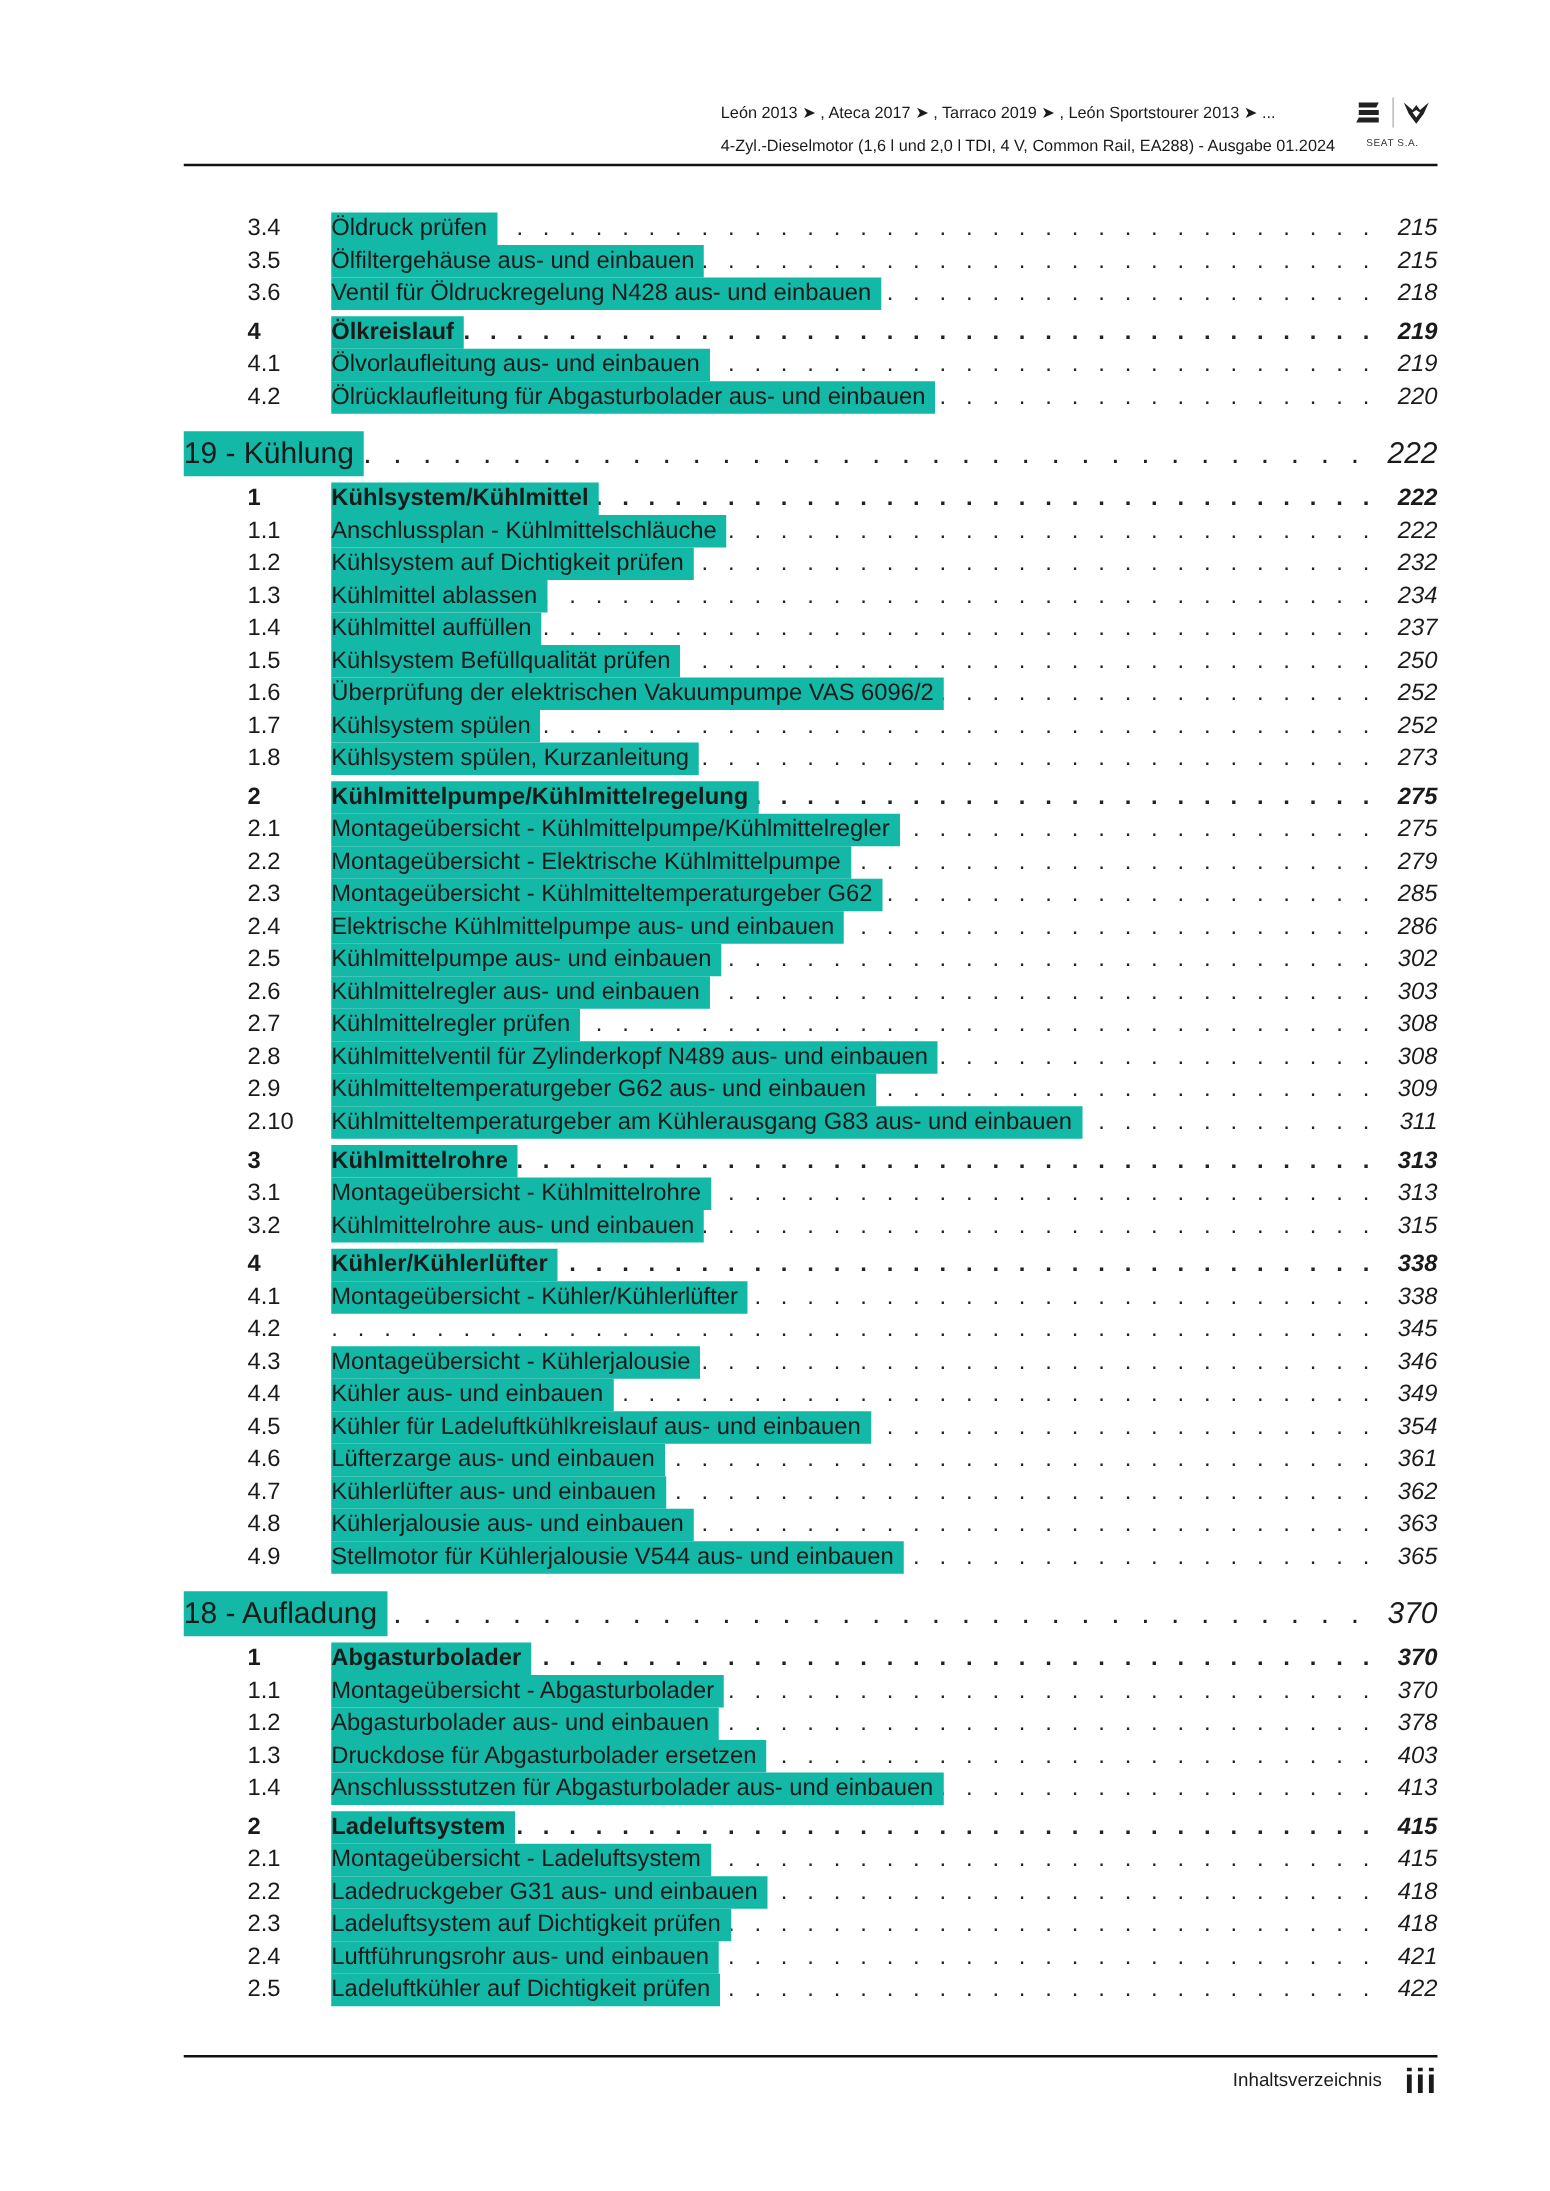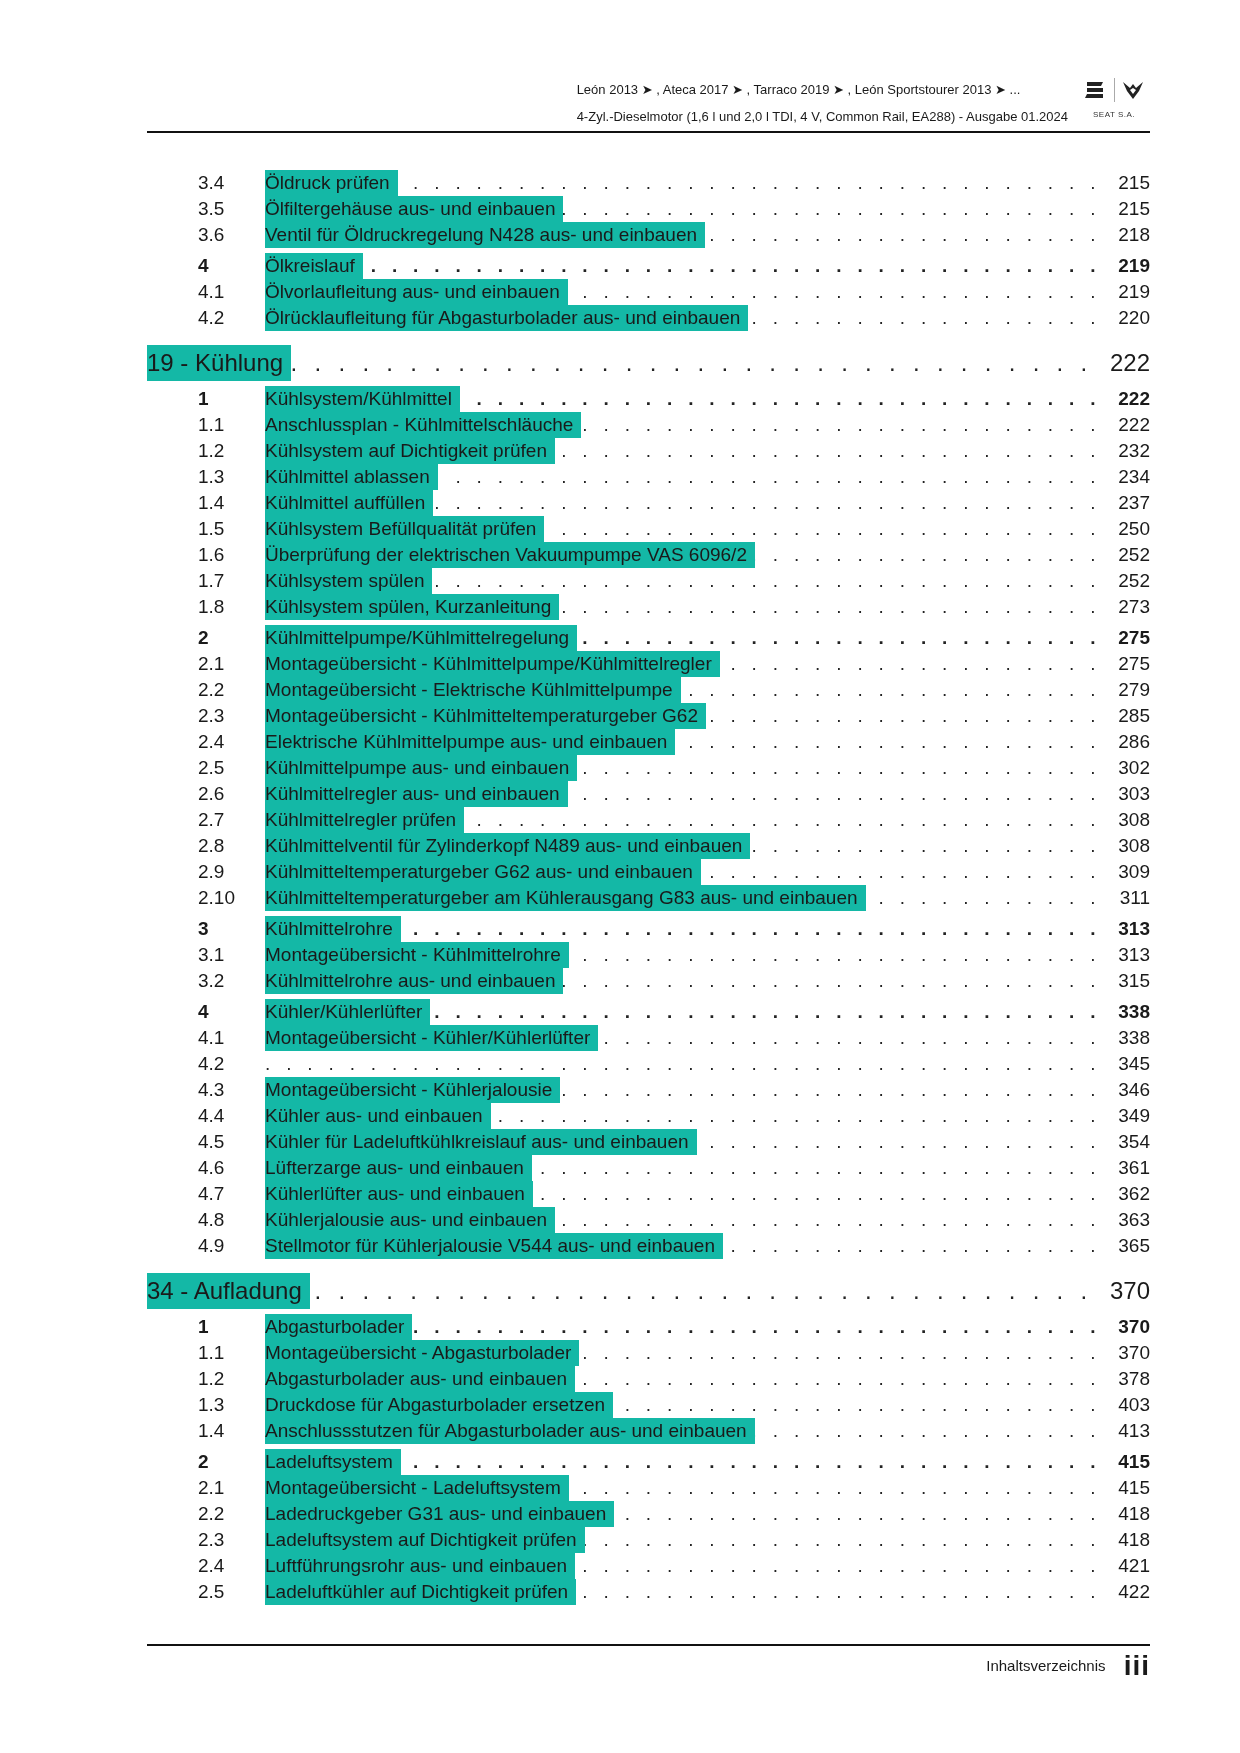--- a/index.html
+++ b/index.html
@@ -11,23 +11,23 @@
   .logo-s { position:absolute; left:6px; top:4px; width:22px; height:20px; }
   .logo-div { position:absolute; left:36px; top:2px; width:1px; height:24px; background:#aaa; }
   .logo-c { position:absolute; left:44px; top:4px; width:22px; height:20px; }
   .logo-text { position:absolute; left:0; right:0; top:34px; text-align:center; font-size:8px; font-weight:normal; letter-spacing:0.5px; color:#333; }
   .rule-top { position:absolute; left:147px; top:131px; width:1003px; height:2px; background:#111; }
   .toc { position:absolute; left:147px; top:170px; width:1003px; }
   .row { position:relative; height:26px; font-size:19px; line-height:26px; display:flex; align-items:center; }
   .row .num { position:absolute; left:51px; }
   .row .title { position:absolute; left:118px; background:#14b8a6; padding-right:8px; z-index:2; white-space:nowrap; }
   .row .dots { position:absolute; left:118px; right:52px; overflow:hidden; white-space:nowrap; letter-spacing:5.3px; color:#222; z-index:1; }
-  .row .page { position:absolute; right:0; background:#fff; padding-left:4px; z-index:2; }
+  .row .page { position:absolute; right:0; background:#fff; padding-left:4px; z-index:2;font-style:italic; }
   .row.chap { font-weight:bold; margin-top:5px; }
-  .row.chap .title { font-weight:normal; }
+  .row.chap .title { font-weight:bold; }
   .row.part { height:36px; font-size:24px; line-height:36px; margin-top:14px; margin-bottom:2px; }
   .row.part .title { left:0; }
   .row.part .dots { left:0; }
   .rule-bottom { position:absolute; left:147px; top:1644px; width:1003px; height:2px; background:#111; }
   .footer { position:absolute; right:90px; top:1650px; font-size:15px; line-height:30px; }
   .footer .label { margin-right:14px; vertical-align:middle;margin-left:24px; }
   .footer .pg { font-size:28px; font-weight:bold; vertical-align:middle; letter-spacing:1px;text-align:center; }
 </style>
 </head>
 <body>
@@ -287,21 +287,21 @@
       <span class="page">363</span>
     </div>
     <div class="row sub">
       <span class="num">4.9</span>
       <span class="dots">. . . . . . . . . . . . . . . . . . . . . . . . . . . . . . . . . . . . . . . . . . . . . . . . . . . . . . . . . . . . . . . . . . . . . . . . . . . . . . . . . . . . . . . . . . . . . . . . . . . . . . . . . . . . . . . . . . . . . . . . </span>
       <span class="title">Stellmotor für Kühlerjalousie V544 aus- und einbauen</span>
       <span class="page">365</span>
     </div>
     <div class="row part">
       <span class="dots">. . . . . . . . . . . . . . . . . . . . . . . . . . . . . . . . . . . . . . . . . . . . . . . . . . . . . . . . . . . . . . . . . . . . . . . . . . . . . . . . . . . . . . . . . . . . . . . . . . . . . . . . . . . . . . . . . . . . . . . . </span>
-      <span class="title">34 - Aufladung</span>
+      <span class="title">18 - Aufladung</span>
       <span class="page">370</span>
     </div>
     <div class="row chap">
       <span class="num">1</span>
       <span class="dots">. . . . . . . . . . . . . . . . . . . . . . . . . . . . . . . . . . . . . . . . . . . . . . . . . . . . . . . . . . . . . . . . . . . . . . . . . . . . . . . . . . . . . . . . . . . . . . . . . . . . . . . . . . . . . . . . . . . . . . . . </span>
       <span class="title">Abgasturbolader</span>
       <span class="page">370</span>
     </div>
     <div class="row sub">
       <span class="num">1.1</span>

